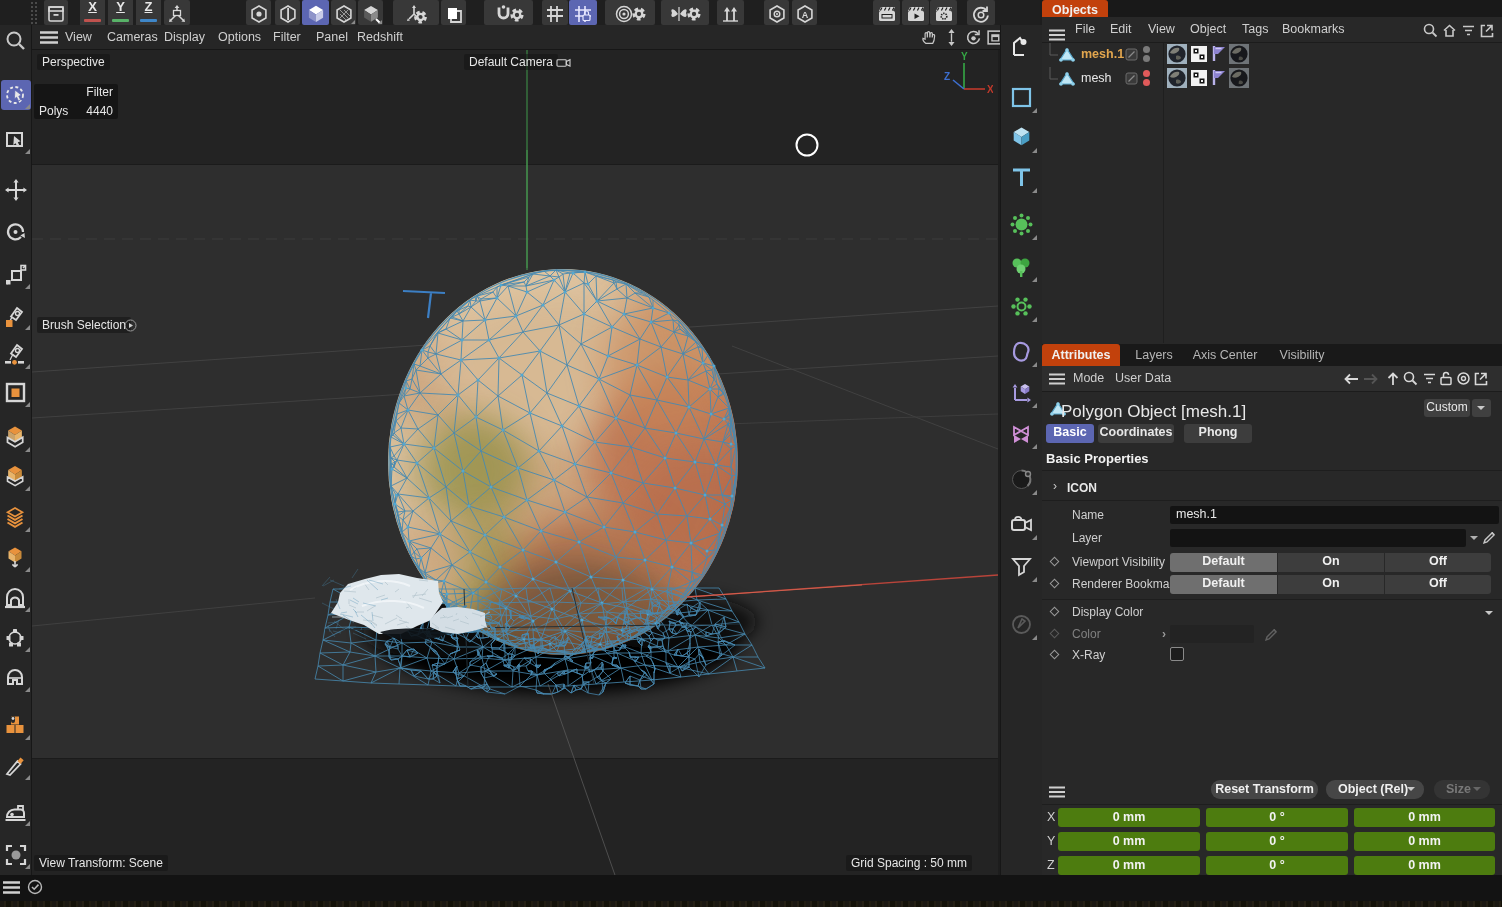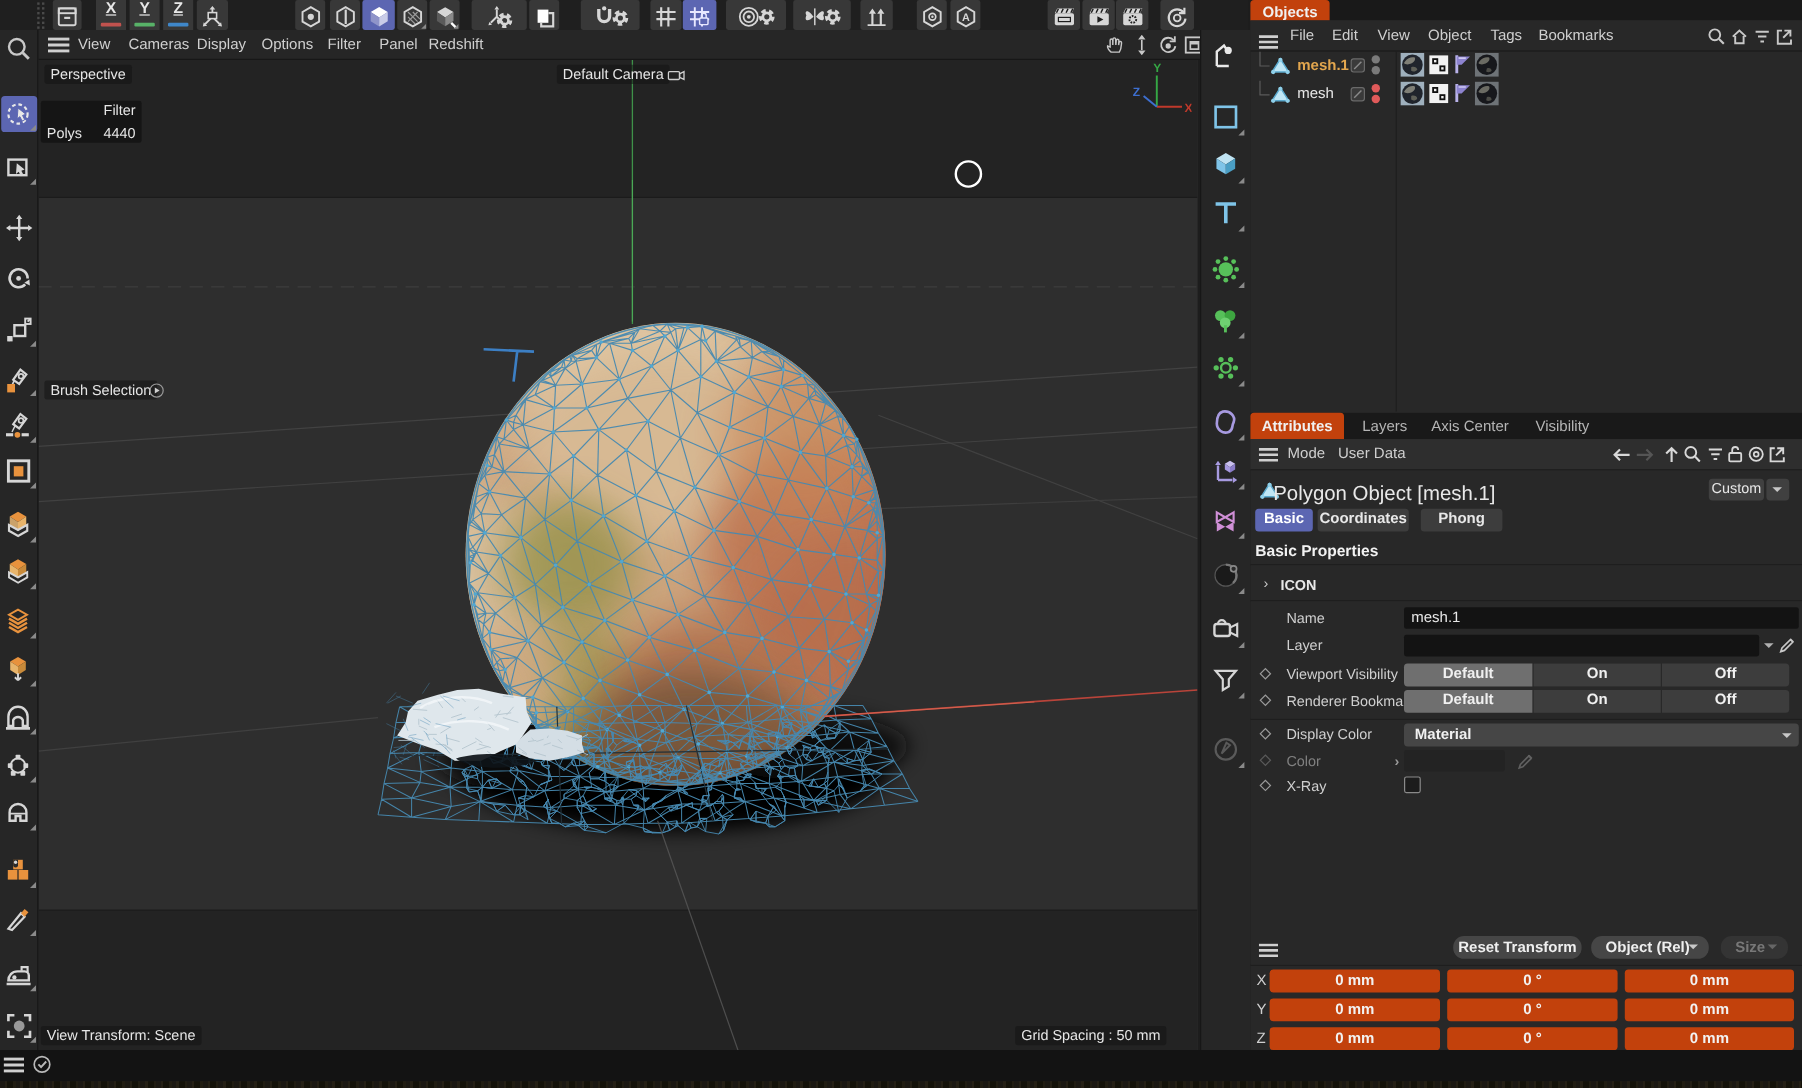--- a/index.html
+++ b/index.html
@@ -41,21 +41,21 @@
 .tabstrip { position:absolute; left:0; width:460px; background:#191919; }
 .tab { position:absolute; top:0; height:100%; color:#b5b5b5; font-size:12.5px; padding-top:3px; text-align:center; }
 .tab.on { background:#c2410c; color:#f0f0f0; font-weight:bold; border-radius:3px 3px 0 0; }
 .menurow { position:absolute; left:0; width:460px; height:26px; background:#282828; border-bottom:1px solid #1c1c1c; }
 .menurow .mi { position:absolute; top:5px; color:#cfcfcf; font-size:12.5px; }
 .fieldlab { position:absolute; color:#cfcfcf; font-size:12px; }
 .dinput { position:absolute; background:#131313; border-radius:2px; color:#e8e8e8; font-size:12.5px; padding:1px 6px; }
 .tribtn { position:absolute; height:19px; text-align:center; color:#f0f0f0; font-size:12.5px; font-weight:bold; padding-top:1px; background:#3d3d3d; }
 .tribtn.on { background:#6f6f6f; }
 .pill { position:absolute; background:#464646; border-radius:9px; color:#efefef; font-size:12.5px; font-weight:bold; text-align:center; padding-top:2px; height:19px; }
-.valbox { position:absolute; height:19px; background:#c2410c; border-radius:3px; color:#f2f2f2; font-size:12.5px; font-weight:bold; text-align:center; padding-top:2px; }
+.valbox { position:absolute; height:19px; background:#4d7c0f; border-radius:3px; color:#f2f2f2; font-size:12.5px; font-weight:bold; text-align:center; padding-top:2px; }
 .diam { position:absolute; width:7px; height:7px; border:1.4px solid #9a9a9a; transform:rotate(45deg); }
 
 
 #status { position:absolute; left:0; top:875px; width:1502px; height:26px; background:#131313; }
 #bottomstrip { position:absolute; left:0; top:901px; width:1502px; height:6px; background:repeating-linear-gradient(90deg,#1b1812 0 4px,#252015 4px 6px,#141209 6px 11px,#211d12 11px 13px); }
 </style>
 </head>
 <body>
 <div id="root">
 
@@ -823,21 +823,20 @@
       <div class="tribtn" style="left:236px;top:553px;width:106px;">On</div>
       <div class="tribtn" style="left:343px;top:553px;width:106px;border-radius:0 3px 3px 0;">Off</div>
       <div class="diam" style="left:9px;top:580px;"></div>
       <div class="fieldlab" style="left:30px;top:577px;">Renderer Bookmarks</div>
       <div class="tribtn on" style="left:128px;top:575px;width:107px;border-radius:3px 0 0 3px;">Default</div>
       <div class="tribtn" style="left:236px;top:575px;width:106px;">On</div>
       <div class="tribtn" style="left:343px;top:575px;width:106px;border-radius:0 3px 3px 0;">Off</div>
       <div class="abs" style="left:0;top:599px;width:460px;height:1px;background:#1e1e1e;"></div>
       <div class="diam" style="left:9px;top:608px;"></div>
       <div class="fieldlab" style="left:30px;top:605px;">Display Color</div>
-      <div class="abs" style="left:128px;top:603px;width:329px;height:19px;background:#464646;border-radius:3px;color:#f0f0f0;font-size:12.5px;font-weight:bold;padding:2px 0 0 9px;">Material</div>
       <div class="abs" style="left:443px;top:611px;width:0;height:0;border:4.5px solid transparent;border-top-color:#c8c8c8;"></div>
       <div class="diam" style="left:9px;top:630px;border-color:#5a5a5a;"></div>
       <div class="fieldlab" style="left:30px;top:627px;color:#808080;">Color</div>
       <div class="abs" style="left:120px;top:627px;color:#9a9a9a;font-weight:bold;">›</div>
       <div class="abs" style="left:128px;top:625px;width:84px;height:18px;background:#232323;border-radius:2px;"></div>
       <svg width="15" height="15" viewBox="0 0 15 15" class="abs" style="left:222px;top:627px">
         <path d="M2 13l1-3 7-7 2 2-7 7zM10 2.5L12.5 5" fill="none" stroke="#606060" stroke-width="1.4"></path>
       </svg>
       <div class="diam" style="left:9px;top:651px;"></div>
       <div class="fieldlab" style="left:30px;top:648px;">X-Ray</div>

